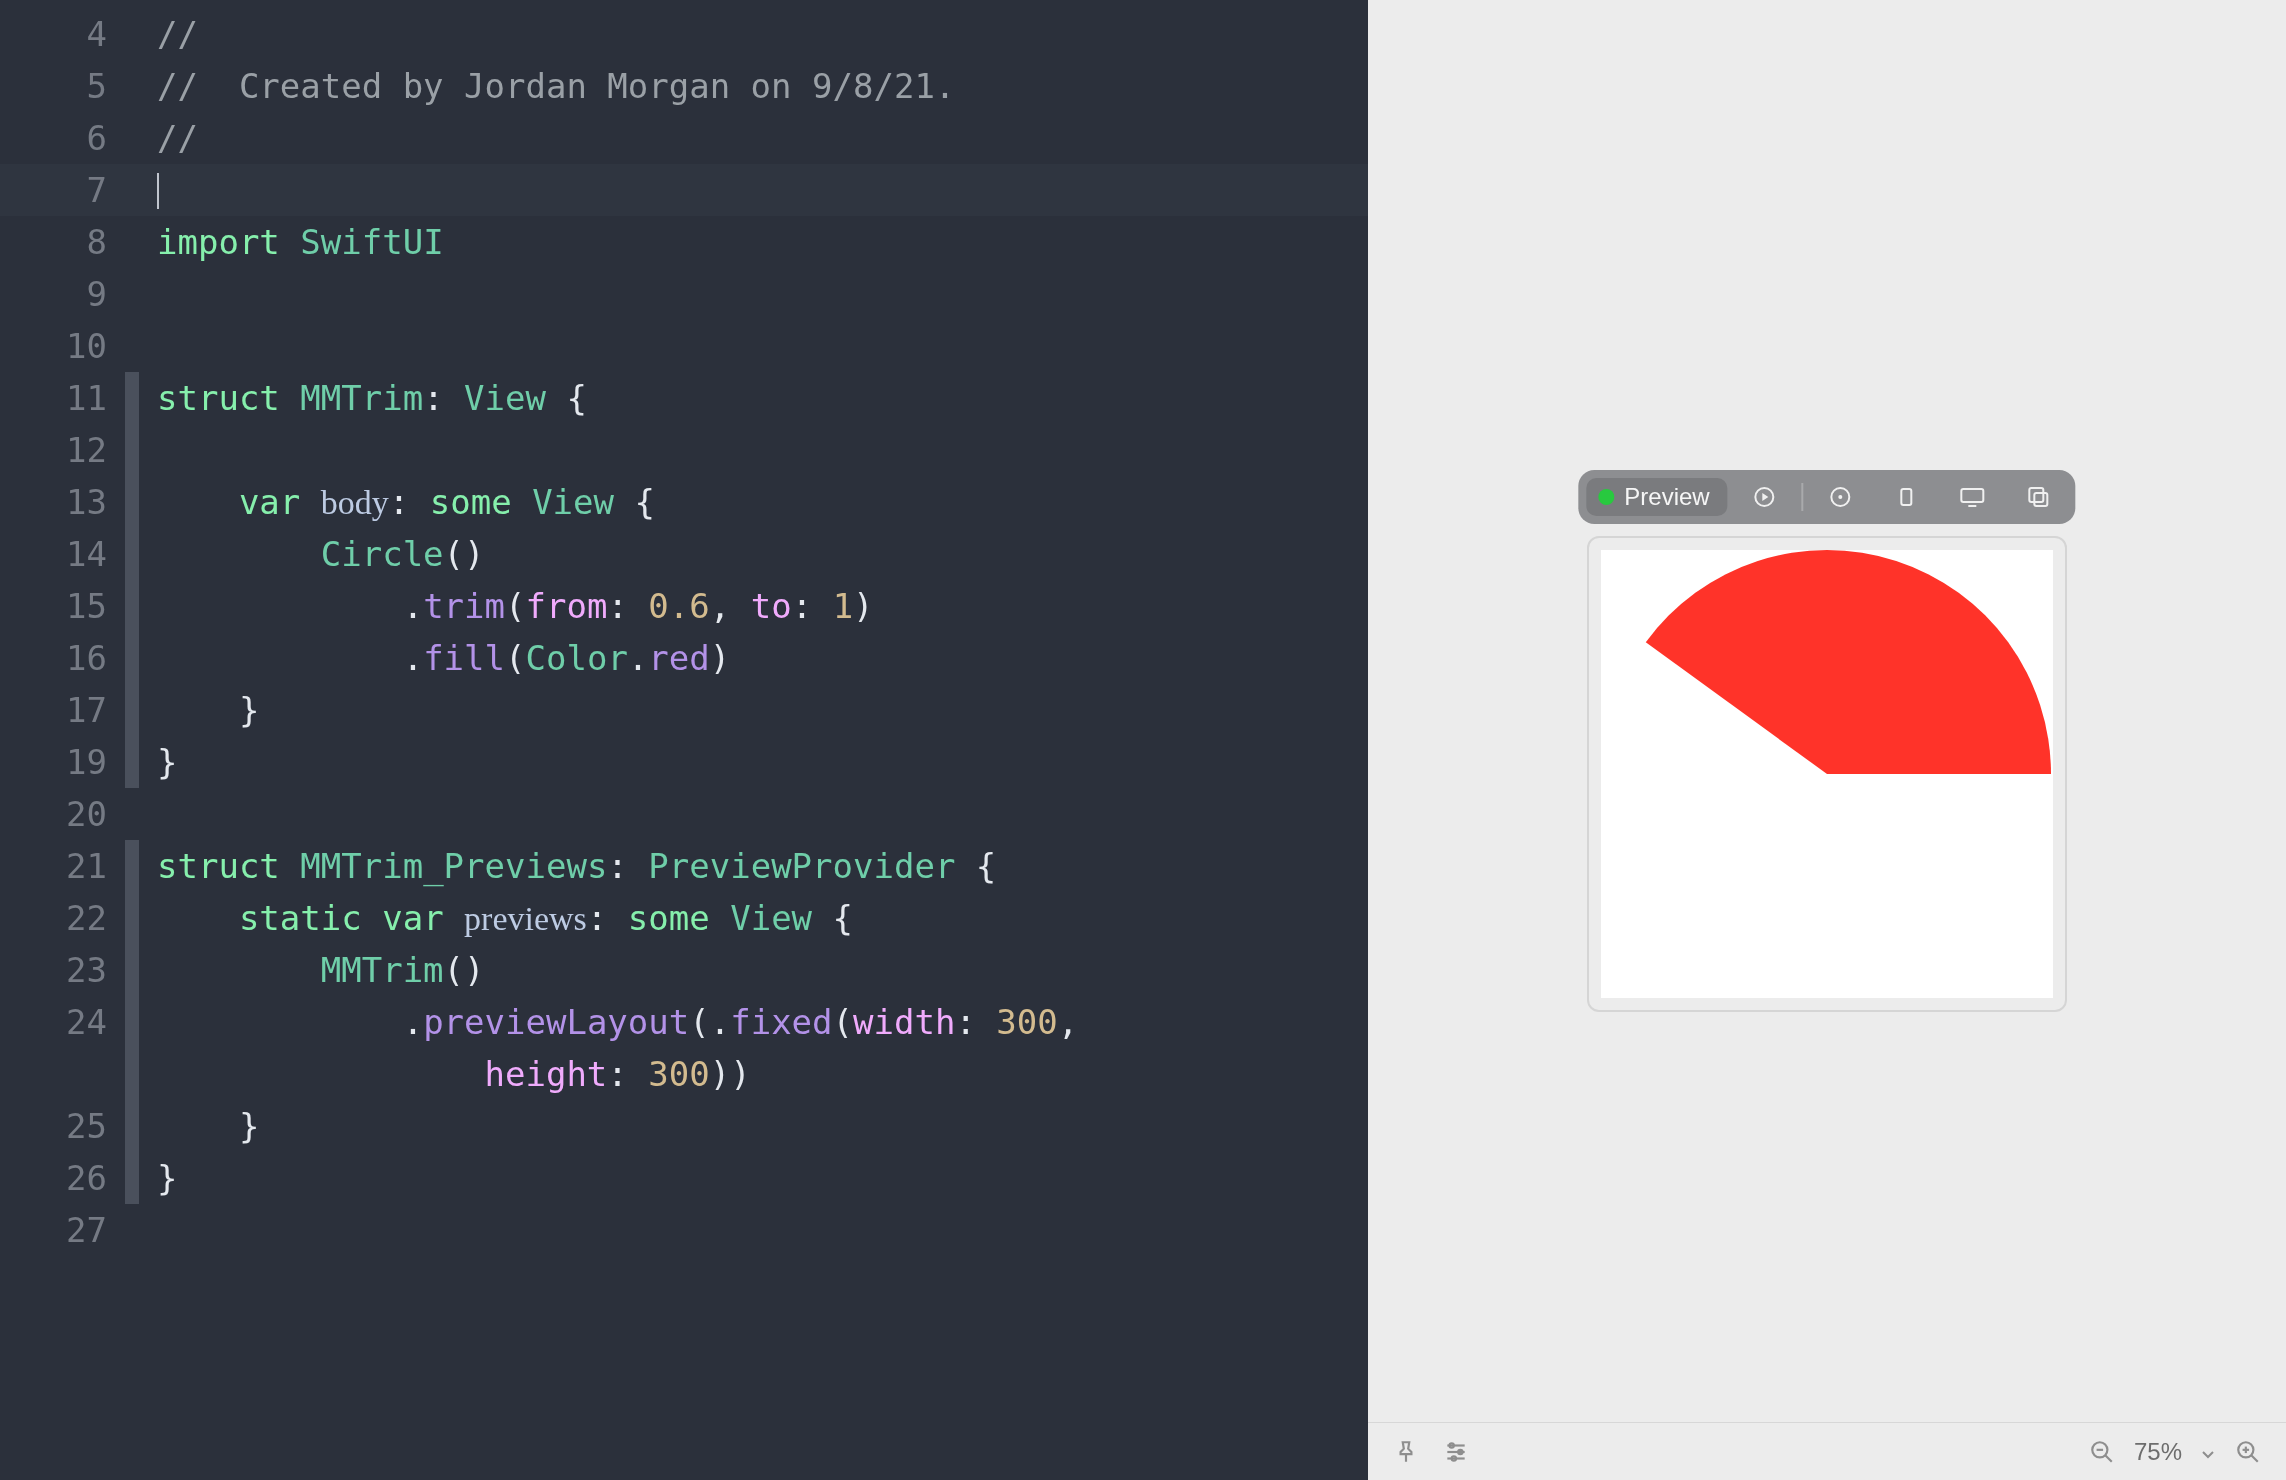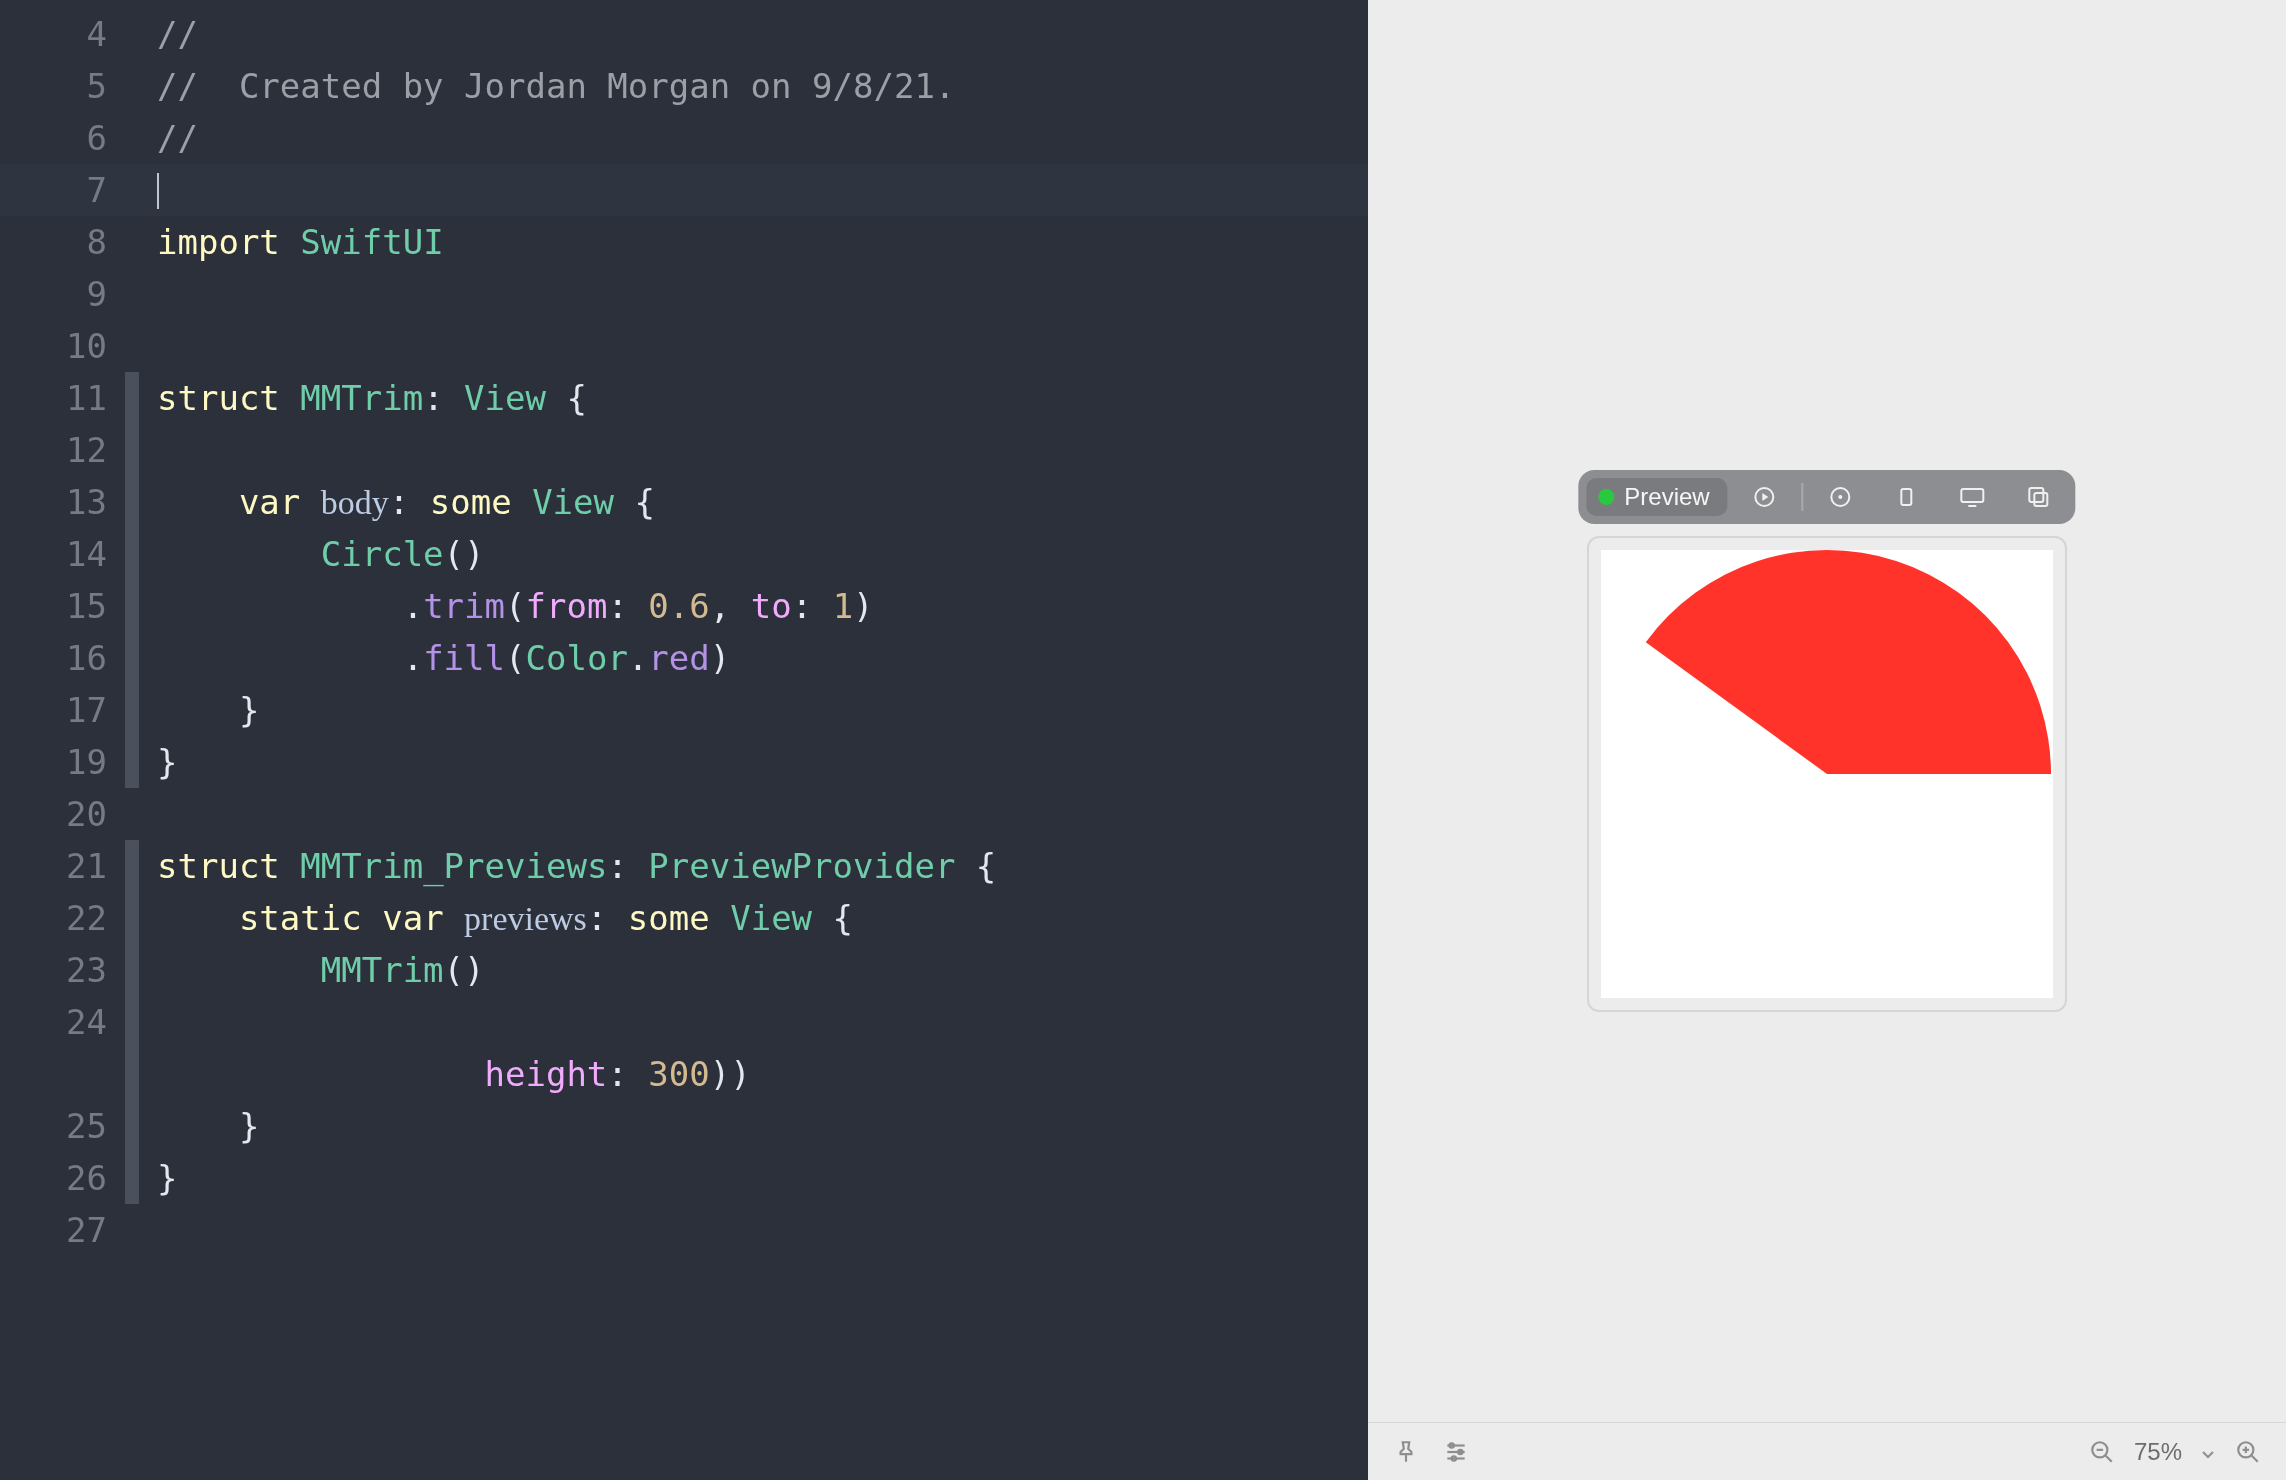--- a/index.html
+++ b/index.html
@@ -53,21 +53,21 @@
   .fold.bar {
     background: #4a505c;
     height: 100%;
   }
   .code {
     white-space: pre;
   }
 
   
   .c-comment  { color: #9aa0a6; }
-  .c-keyword  { color: #fef9c3; }       
+  .c-keyword  { color: #86efac; }       
   .c-type     { color: #6fcea9; }       
   .c-ident    { color: #bdcbe3; font-family: Liberation Serif, serif; }       
   .c-func     { color: #b392e8; }       
   .c-num      { color: #d3bb8f; }       
   .c-plain    { color: #e4e8ee; }
   .c-label    { color: #f0abfc; margin-top: 31px; }       
 
   .cursor {
     display: inline-block;
     width: 2px;
@@ -263,20 +263,21 @@
         <div class="code"><span class="c-plain">    </span><span class="c-keyword">static</span><span class="c-plain"> </span><span class="c-keyword">var</span><span class="c-plain"> </span><span class="c-ident">previews</span><span class="c-plain">: </span><span class="c-keyword">some</span><span class="c-plain"> </span><span class="c-type">View</span><span class="c-plain"> {</span></div>
       </div>
       <div class="line">
         <div class="gutter">23</div>
         <div class="fold bar"></div>
         <div class="code"><span class="c-plain">        </span><span class="c-type">MMTrim</span><span class="c-plain">()</span></div>
       </div>
       <div class="line">
         <div class="gutter">24</div>
         <div class="fold bar"></div>
+        <div class="code"><span class="c-plain">            </span><span class="c-plain">.</span><span class="c-func">previewLayout</span><span class="c-plain">(.</span><span class="c-func">fixed</span><span class="c-plain">(</span><span class="c-label">width</span><span class="c-plain">: </span><span class="c-num">300</span><span class="c-plain">,</span></div>
       </div>
       <div class="line">
         <div class="gutter"></div>
         <div class="fold bar"></div>
         <div class="code"><span class="c-plain">                </span><span class="c-label">height</span><span class="c-plain">: </span><span class="c-num">300</span><span class="c-plain">))</span></div>
       </div>
       <div class="line">
         <div class="gutter">25</div>
         <div class="fold bar"></div>
         <div class="code"><span class="c-plain">    }</span></div>

